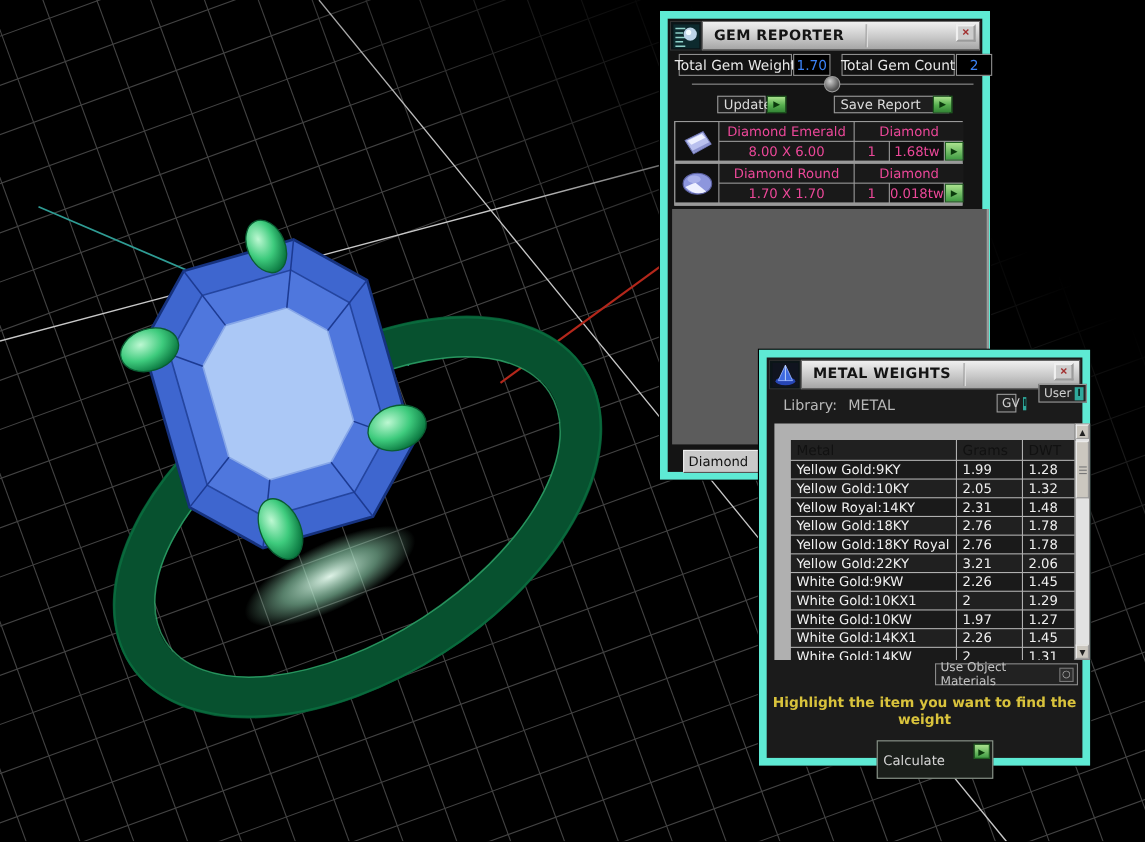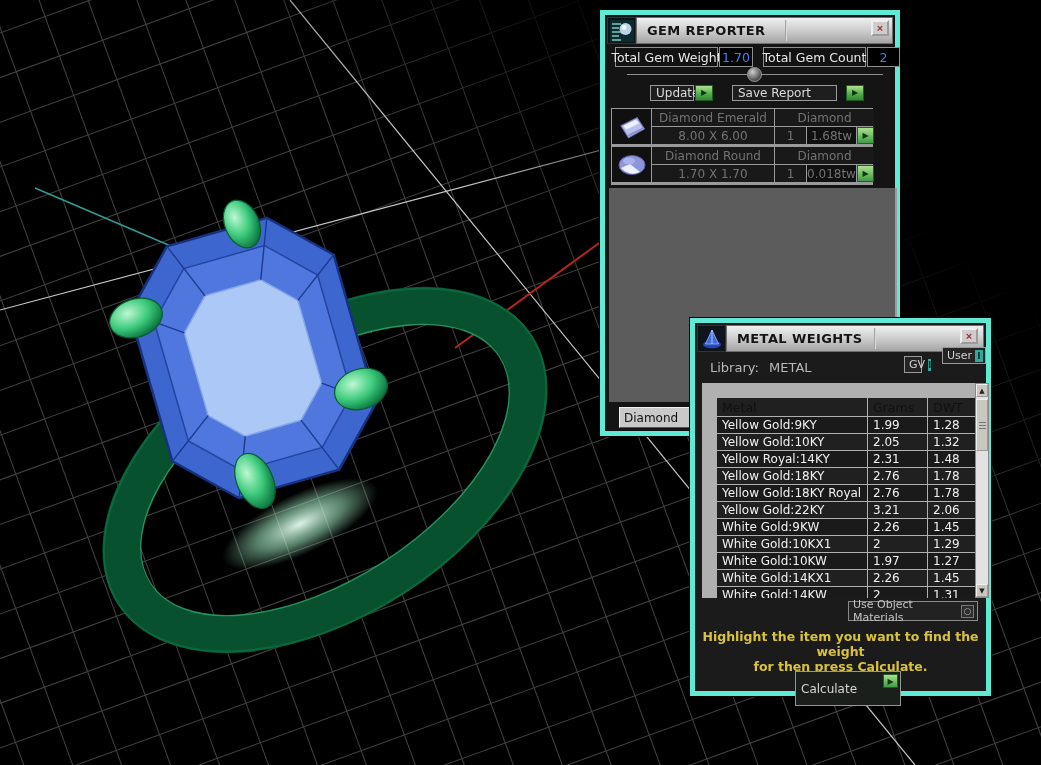--- a/index.html
+++ b/index.html
@@ -4,39 +4,39 @@
 <style>
   * { margin:0; padding:0; box-sizing:border-box; }
   html,body { width:1041px; height:765px; overflow:hidden; background:#000; }
   body { font-family:"DejaVu Sans","Liberation Sans",sans-serif; }
   #stage { position:relative; width:1041px; height:765px; background:#000; }
 
   
   #viewport { position:absolute; left:0; top:0; z-index:0; }
 
   
-  .panel { position:absolute; background:#141414; border:5px solid #5eead4; box-shadow:0 0 0 1px #000; }
+  .panel { position:absolute; background:#141414; border:7px solid #5eead4; box-shadow:0 0 0 1px #000; }
   .titlebar { position:absolute; left:2px; right:2px; top:2px; height:27px; display:flex; align-items:stretch; }
   .titlebar .bar { flex:1; position:relative; background:linear-gradient(180deg,#f0f0f0 0%,#c9c9c9 55%,#a5a5a5 100%); border:1px solid #6e6e6e; display:flex; align-items:center; }
   .titlebar .bar .ttext { font-size:13px; font-weight:bold; color:#141414; letter-spacing:.4px; margin-left:10px; }
   .tb-divider { position:absolute; top:2px; bottom:2px; width:2px; background:linear-gradient(90deg,#8a8a8a,#f4f4f4); }
   .panel-icon { width:29px; height:27px; background:#0b1518; border:1px solid #333; display:flex; align-items:center; justify-content:center; }
   .closebtn { position:absolute; width:18px; height:16px; background:#cdcdcd; border:2px outset #efefef; color:#a23030; font-weight:bold; font-size:11px; line-height:10px; text-align:center; cursor:default; }
   .label-box { position:absolute; background:#121212; border:1px solid #8f8f8f; color:#e8e8e8; font-size:12.5px; display:flex; align-items:center; justify-content:center; white-space:nowrap; }
   .value-box { position:absolute; background:#000; border:1px solid #8f8f8f; font-size:12.5px; display:flex; align-items:center; justify-content:center; }
   .teal { color:#3b82f6; }
   .btn { position:absolute; background:#1e1e1e; border:1px solid #9a9a9a; color:#dcdcdc; font-size:12px; display:flex; align-items:center; padding-left:5px; white-space:nowrap; }
   .garr { position:absolute; display:flex; align-items:center; justify-content:center; background:linear-gradient(180deg,#aae28e 0%,#55ae4e 55%,#348536 100%); border:1px solid #1f5d20; color:#0a3a0c; font-size:8px; line-height:8px; }
 
   
   #gem-reporter { left:600px; top:10px; width:300px; height:426px; z-index:10; }
   #gr-slider-line { position:absolute; left:22px; top:59px; width:256px; height:1px; background:#909090; }
   #gr-knob { position:absolute; left:142px; top:52px; width:15px; height:15px; border-radius:50%; background:radial-gradient(circle at 35% 30%,#cfcfcf,#565656 65%,#2a2a2a); border:1px solid #9a9a9a; }
   .gemrow { position:absolute; left:6px; width:262px; height:39px; display:grid; grid-template-columns:39px 122px 31px 49px 17px; grid-template-rows:17px 17px; gap:1px; background:#9a9a9a; border:1px solid #9a9a9a; }
-  .gemrow .cell { background:#191919; color:#737373; font-size:12px; display:flex; align-items:center; justify-content:center; white-space:nowrap; overflow:hidden; }
+  .gemrow .cell { background:#191919; color:#ec4899; font-size:12px; display:flex; align-items:center; justify-content:center; white-space:nowrap; overflow:hidden; }
   .gemrow .icell { grid-row:1/3; grid-column:1; background:#101010; }
   .gemrow .ncell { grid-column:2; grid-row:1; }
   .gemrow .scell { grid-column:2; grid-row:2; }
   .gemrow .matcell { grid-column:3/6; grid-row:1; }
   .gemrow .ccell { grid-column:3; grid-row:2; }
   .gemrow .wcell { grid-column:4; grid-row:2; background:#101010; }
   .gemrow .acell { grid-column:5; grid-row:2; background:linear-gradient(180deg,#aae28e,#3f9b42); border:1px solid #1f5d20; color:#0a3a0c; font-size:8px; display:flex; align-items:center; justify-content:center; }
   #gr-list-area { position:absolute; left:4px; top:173px; width:288px; height:214px; background:#5c5c5c; border-right:2px solid #9c9c9c; }
   #gr-dropdown { position:absolute; left:14px; top:392px; width:146px; height:21px; background:#c9c9c9; border:1px solid #efefef; border-right-color:#555; border-bottom-color:#555; color:#111; font-size:12px; display:flex; align-items:center; justify-content:space-between; padding:0 6px 0 4px; }
 
@@ -323,21 +323,21 @@
     <span class="label-box" style="left:10px; top:32px; width:103px; height:20px;">Total Gem Weight</span>
     <span class="value-box teal" style="left:114px; top:32px; width:34px; height:20px;">1.70</span>
     <span class="label-box" style="left:158px; top:32px; width:103px; height:20px;">Total Gem Count</span>
     <span class="value-box teal" style="left:262px; top:32px; width:33px; height:20px;">2</span>
 
     <div id="gr-slider-line"></div>
     <div id="gr-knob"></div>
 
     <span class="btn" style="left:45px; top:70px; width:44px; height:16px;">Update</span>
     <span class="garr" style="left:90px; top:70px; width:18px; height:16px;">▶</span>
-    <span class="btn" style="left:127px; top:70px; width:105px; height:16px;text-align:right;">Save Report</span>
+    <span class="btn" style="left:151px; top:70px; width:105px; height:16px;text-align:right;">Save Report</span>
     <span class="garr" style="left:241px; top:70px; width:18px; height:16px;">▶</span>
 
     <div class="gemrow" style="top:93px;">
       <div class="cell icell">
         <svg width="32" height="28" viewBox="0 0 32 28">
           <g transform="rotate(-20 16 14)">
             <polygon points="6,9 24,7 27,20 9,23" fill="#b9c0ee" stroke="#7077b5" stroke-width="1"></polygon>
             <polygon points="8,10 22,8.5 24,13 10,14.5" fill="#eef1ff"></polygon>
             <polygon points="9,20 26,18 27,20 10,22" fill="#8b92cf"></polygon>
           </g>
@@ -491,21 +491,20 @@
       </div>
     </div>
 
     <div id="mw-useobj">
       <span>Use Object Materials</span>
       <span class="circ">○</span>
     </div>
 
     <div id="mw-instr">
       <div>Highlight the item you want to find the weight</div>
-      <div>for then press Calculate.</div>
     </div>
 
     <div id="mw-calc">
       <span>Calculate</span>
       <span class="garr2">▶</span>
     </div>
   </div>
 </div>
 
 </body></html>

